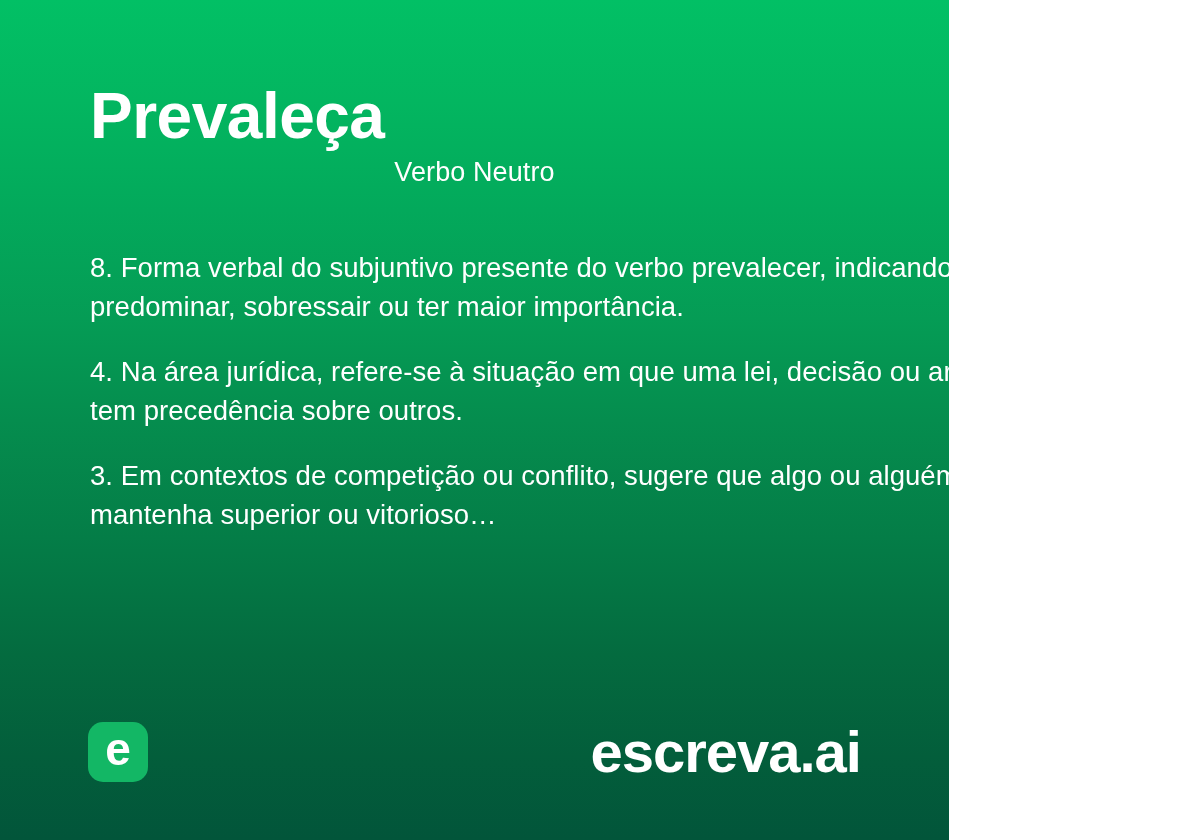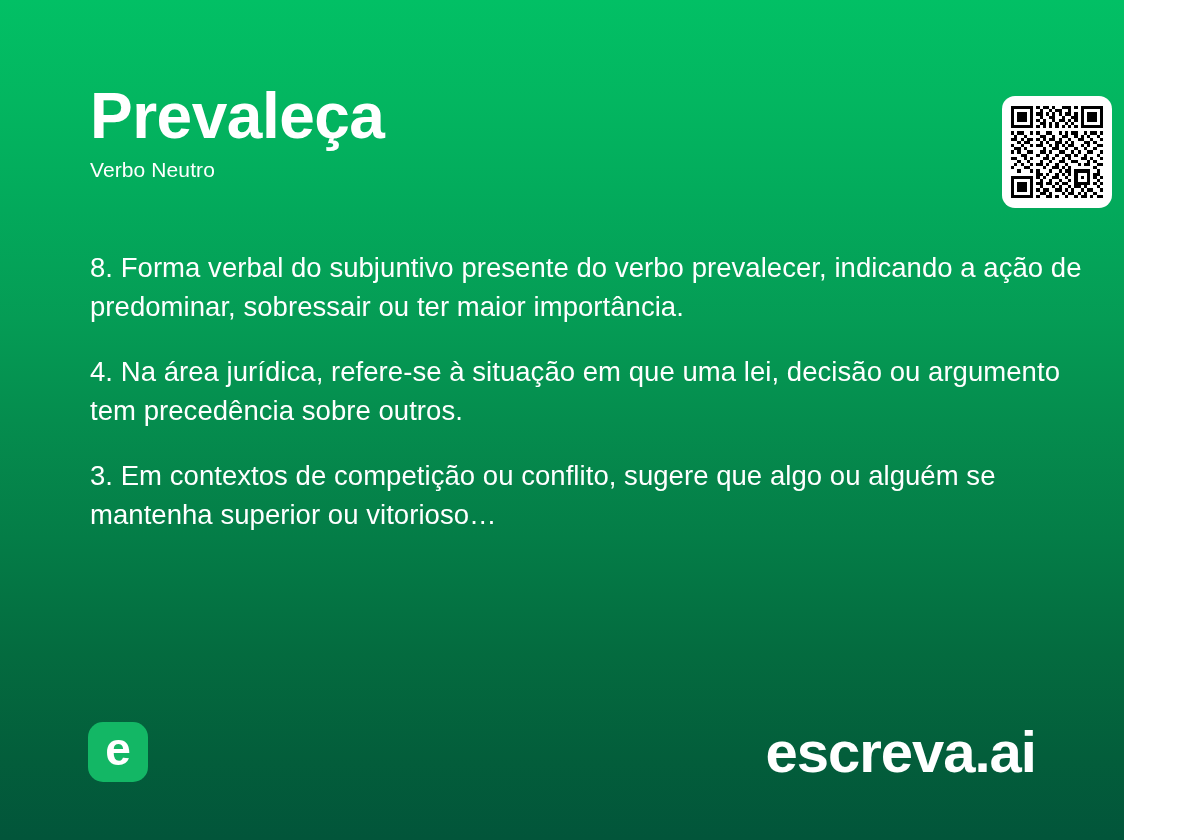--- a/index.html
+++ b/index.html
@@ -9,21 +9,21 @@
   }
   body {
     width: 1200px;
     height: 840px;
     overflow: hidden;
     font-family: "Liberation Sans", "DejaVu Sans", sans-serif;
   }
 
   .card {
     position: relative;
-    width: 1124px;
+    width: 949px;
     height: 840px;
     box-sizing: border-box;
     background: linear-gradient(180deg,
         #02c065 0%,
         #03b660 12%,
         #03a95b 25%,
         #059c55 38%,
         #058d4e 50%,
         #047d47 64%,
         #046b3f 78%,
@@ -46,24 +46,25 @@
     font-size: 64px;
     line-height: 1.0;
     font-weight: 700;
     letter-spacing: -0.5px;
     white-space: nowrap;
   }
 
   .subtitle {
     margin: 10px 0 12px 0;
     color: #ffffff;
-    font-size: 21px;
+    font-size: 27px;
     line-height: 1.1;
     font-weight: 400;
     letter-spacing: 0.1px;
+    text-align: center;
   }
 
   
   .qr-wrap {
     position: absolute;
     left: 1002px;
     top: 96px;
     width: 110px;
     height: 112px;
     background: #ffffff;

